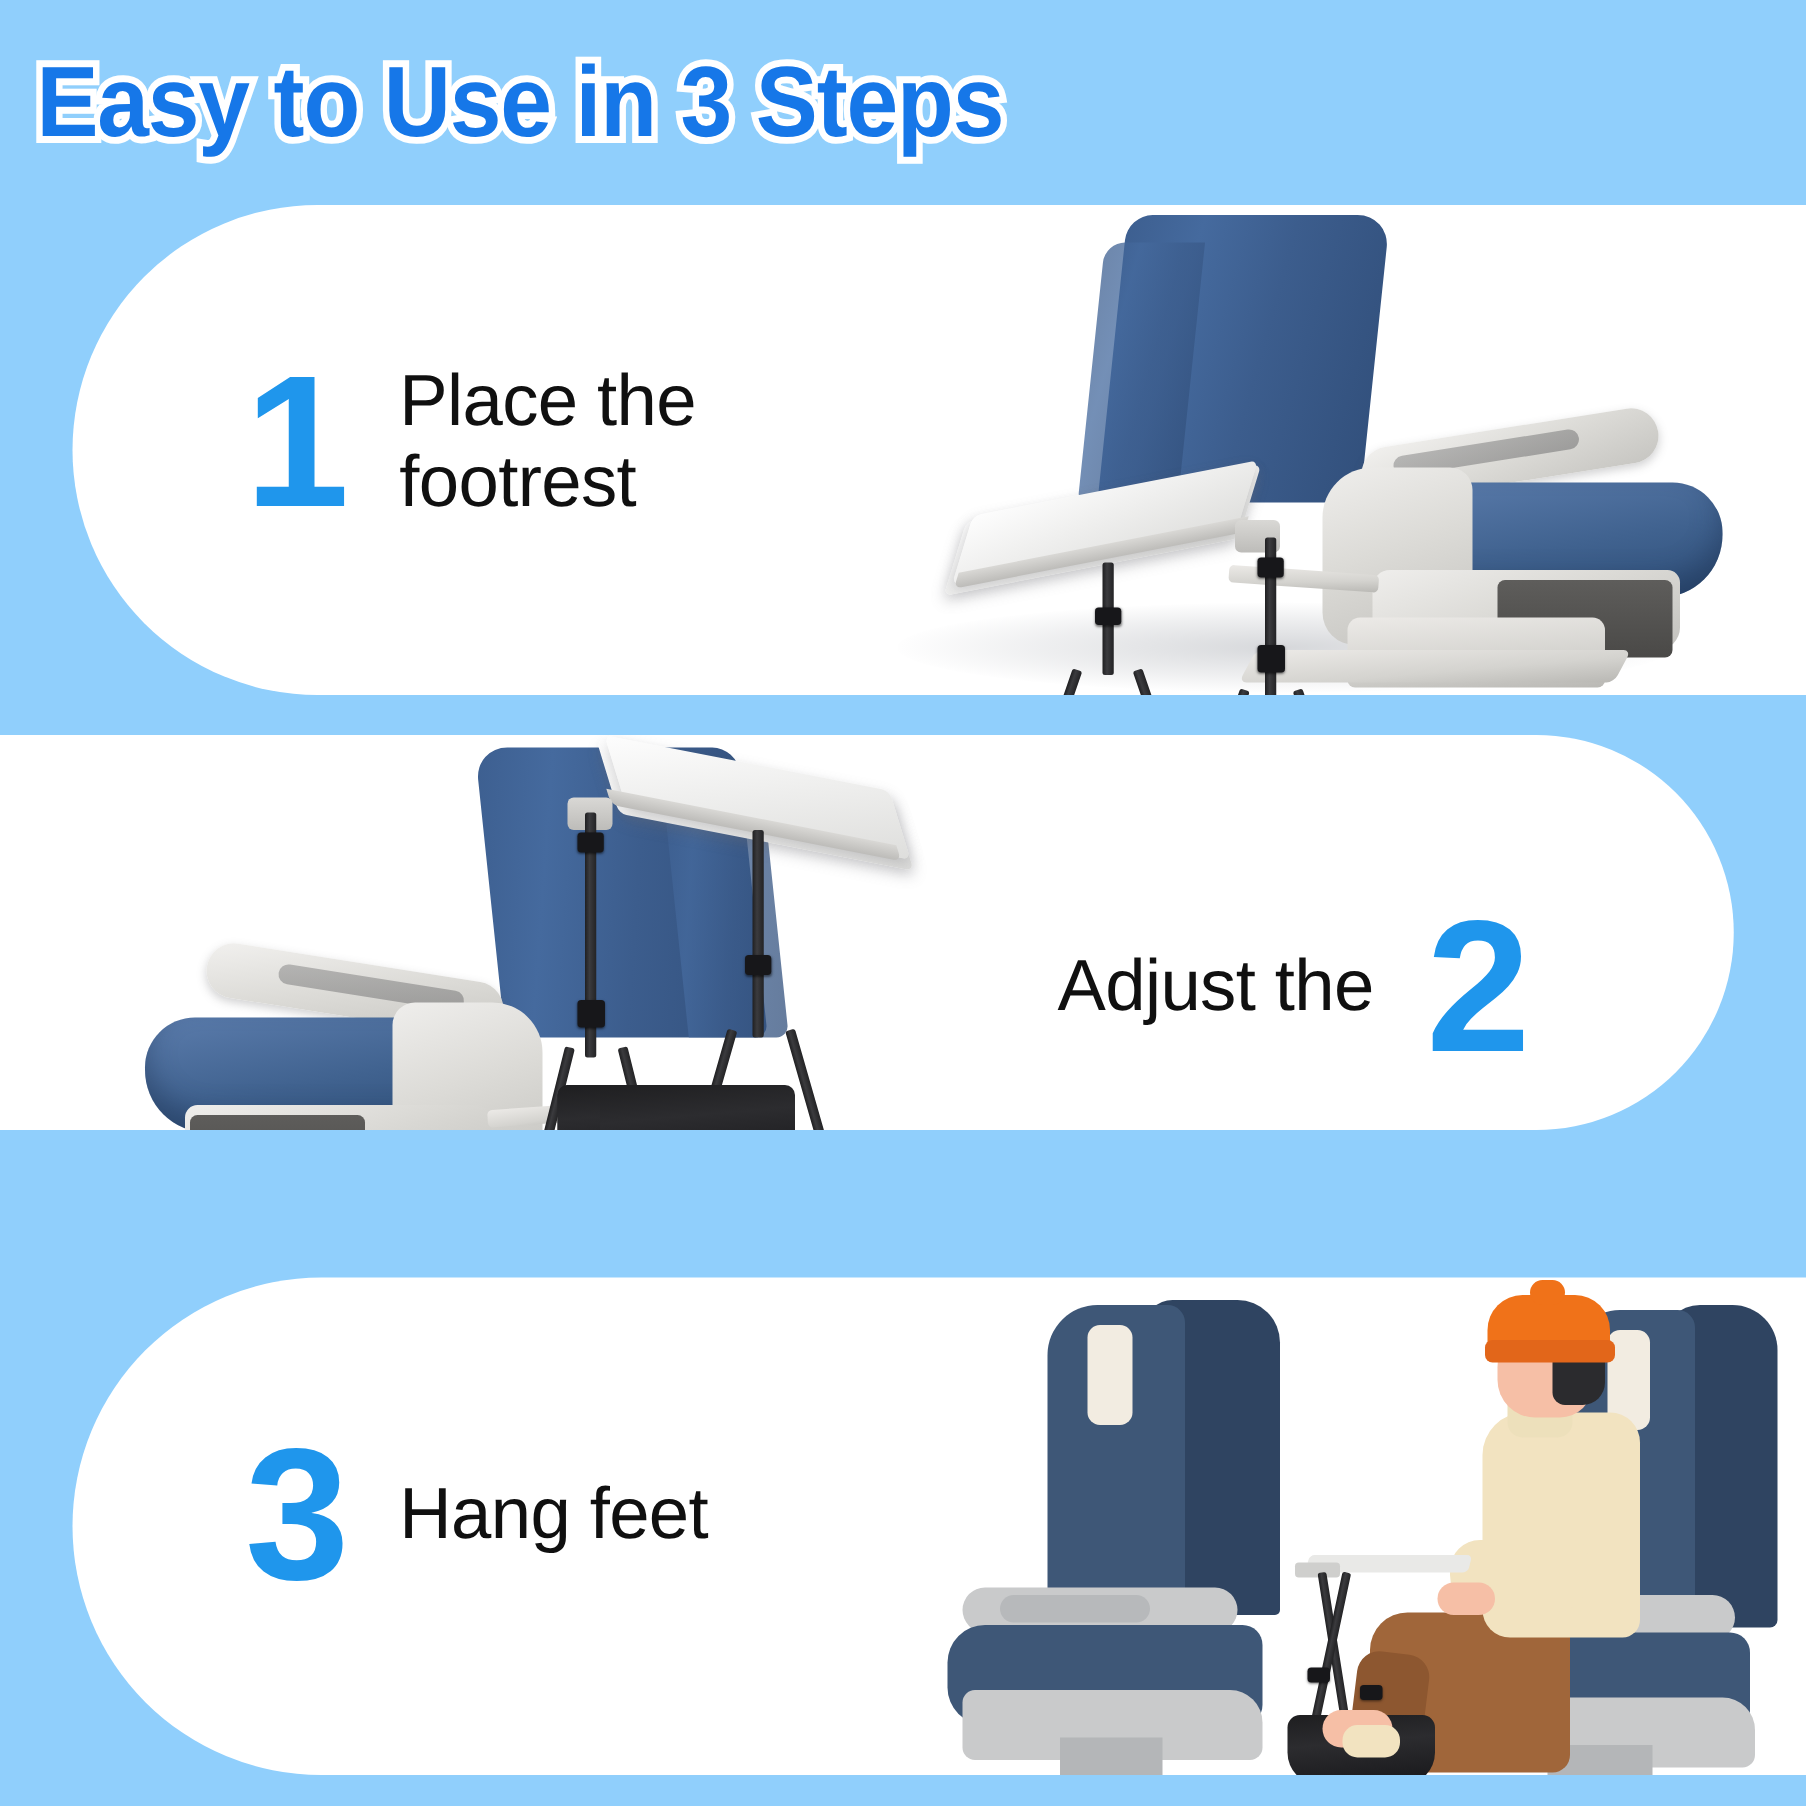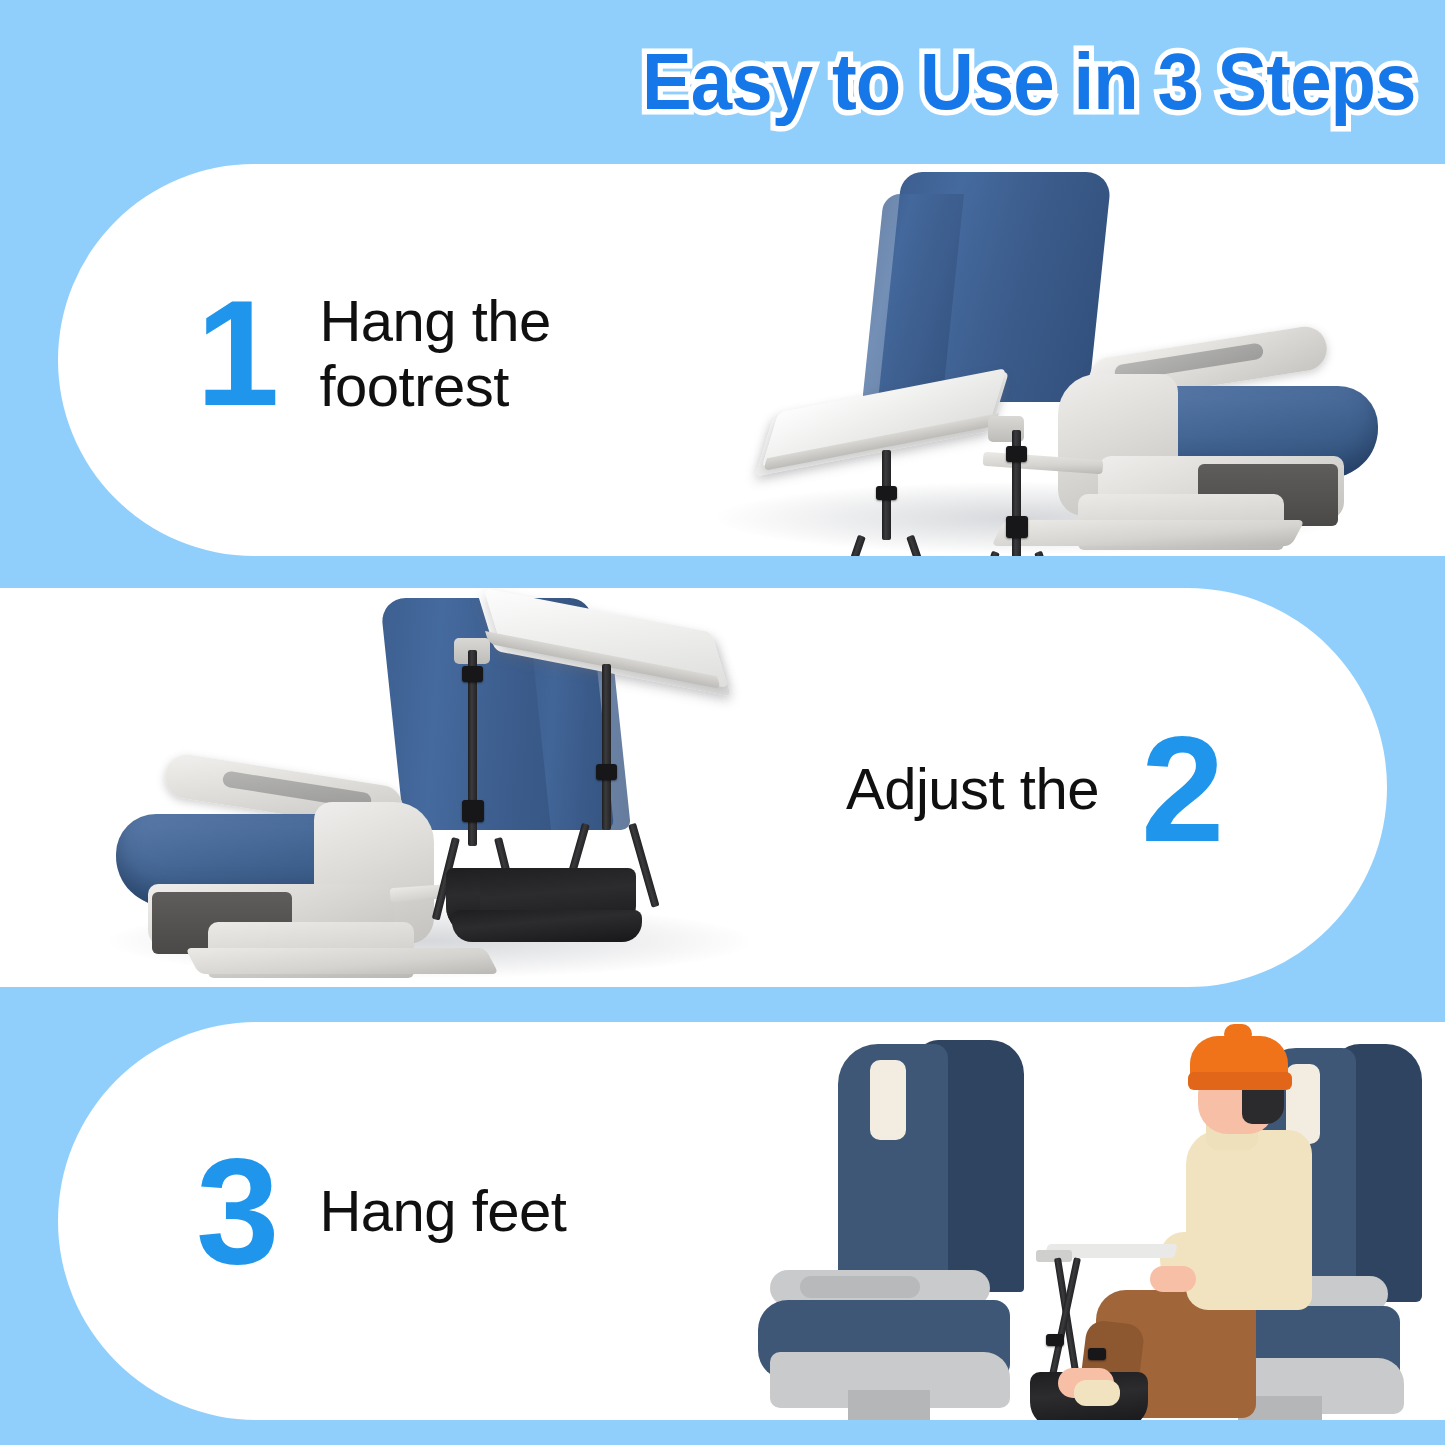--- a/index.html
+++ b/index.html
@@ -7,21 +7,21 @@
   body {
     font-family:"Liberation Sans", sans-serif;
     background:#90cffc;
     overflow:hidden;
     position:relative;
   }
 
   
   .header {
     position:absolute; left:0; top:0; width:1445px; height:164px;
-    display:flex; align-items:center; justify-content:flex-end;border-radius:18px;
+    display:flex; align-items:center; justify-content:flex-start;border-radius:18px;
   }
   .title {
     font-size:80px;
     font-weight:bold;
     color:#1677e8;
     letter-spacing:-1px;
     transform:scaleX(0.93);
     -webkit-text-stroke:11px #ffffff;
     paint-order:stroke fill;
     white-space:nowrap;
@@ -32,21 +32,21 @@
   .card {
     position:absolute;
     background:#ffffff;
     overflow:hidden;
   }
   .card-1 {
     left:58px; top:164px; width:1387px; height:392px;
     border-radius:196px 0 0 196px;
   }
   .card-2 {
-    left:0px; top:588px; width:1387px; height:399px;
+    left:0px; top:588px; width:1387px; height:316px;
     border-radius:0 200px 200px 0;
   }
   .card-3 {
     left:58px; top:1022px; width:1387px; height:398px;
     border-radius:199px 0 0 199px;
   }
 
   
   .step-text {
     position:absolute;
@@ -226,21 +226,21 @@
     <div class="strap" style="left:800px;top:372px;width:8px;height:82px;transform:rotate(19deg);transform-origin:top center;"></div>
     <div class="strap" style="left:848px;top:372px;width:8px;height:82px;transform:rotate(-19deg);transform-origin:top center;"></div>
     <div class="strap" style="left:934px;top:388px;width:8px;height:78px;transform:rotate(19deg);transform-origin:top center;"></div>
     <div class="strap" style="left:976px;top:388px;width:8px;height:78px;transform:rotate(-19deg);transform-origin:top center;"></div>
 
   </div>
 
   <div class="step-text s1-text" style="position:absolute;left:138px;top:122px;">
     <div class="step-num">1</div>
     <div class="step-label">
-      <div>Hang the</div>
+      <div>Place the</div>
       <div>footrest</div>
     </div>
   </div>
 </div>
 
 <div class="card card-2">
 
   <div class="art" style="left:0;top:0;width:1387px;height:400px;">
 
     <div class="ground-shadow" style="left:110px;top:316px;width:640px;height:74px;"></div>

